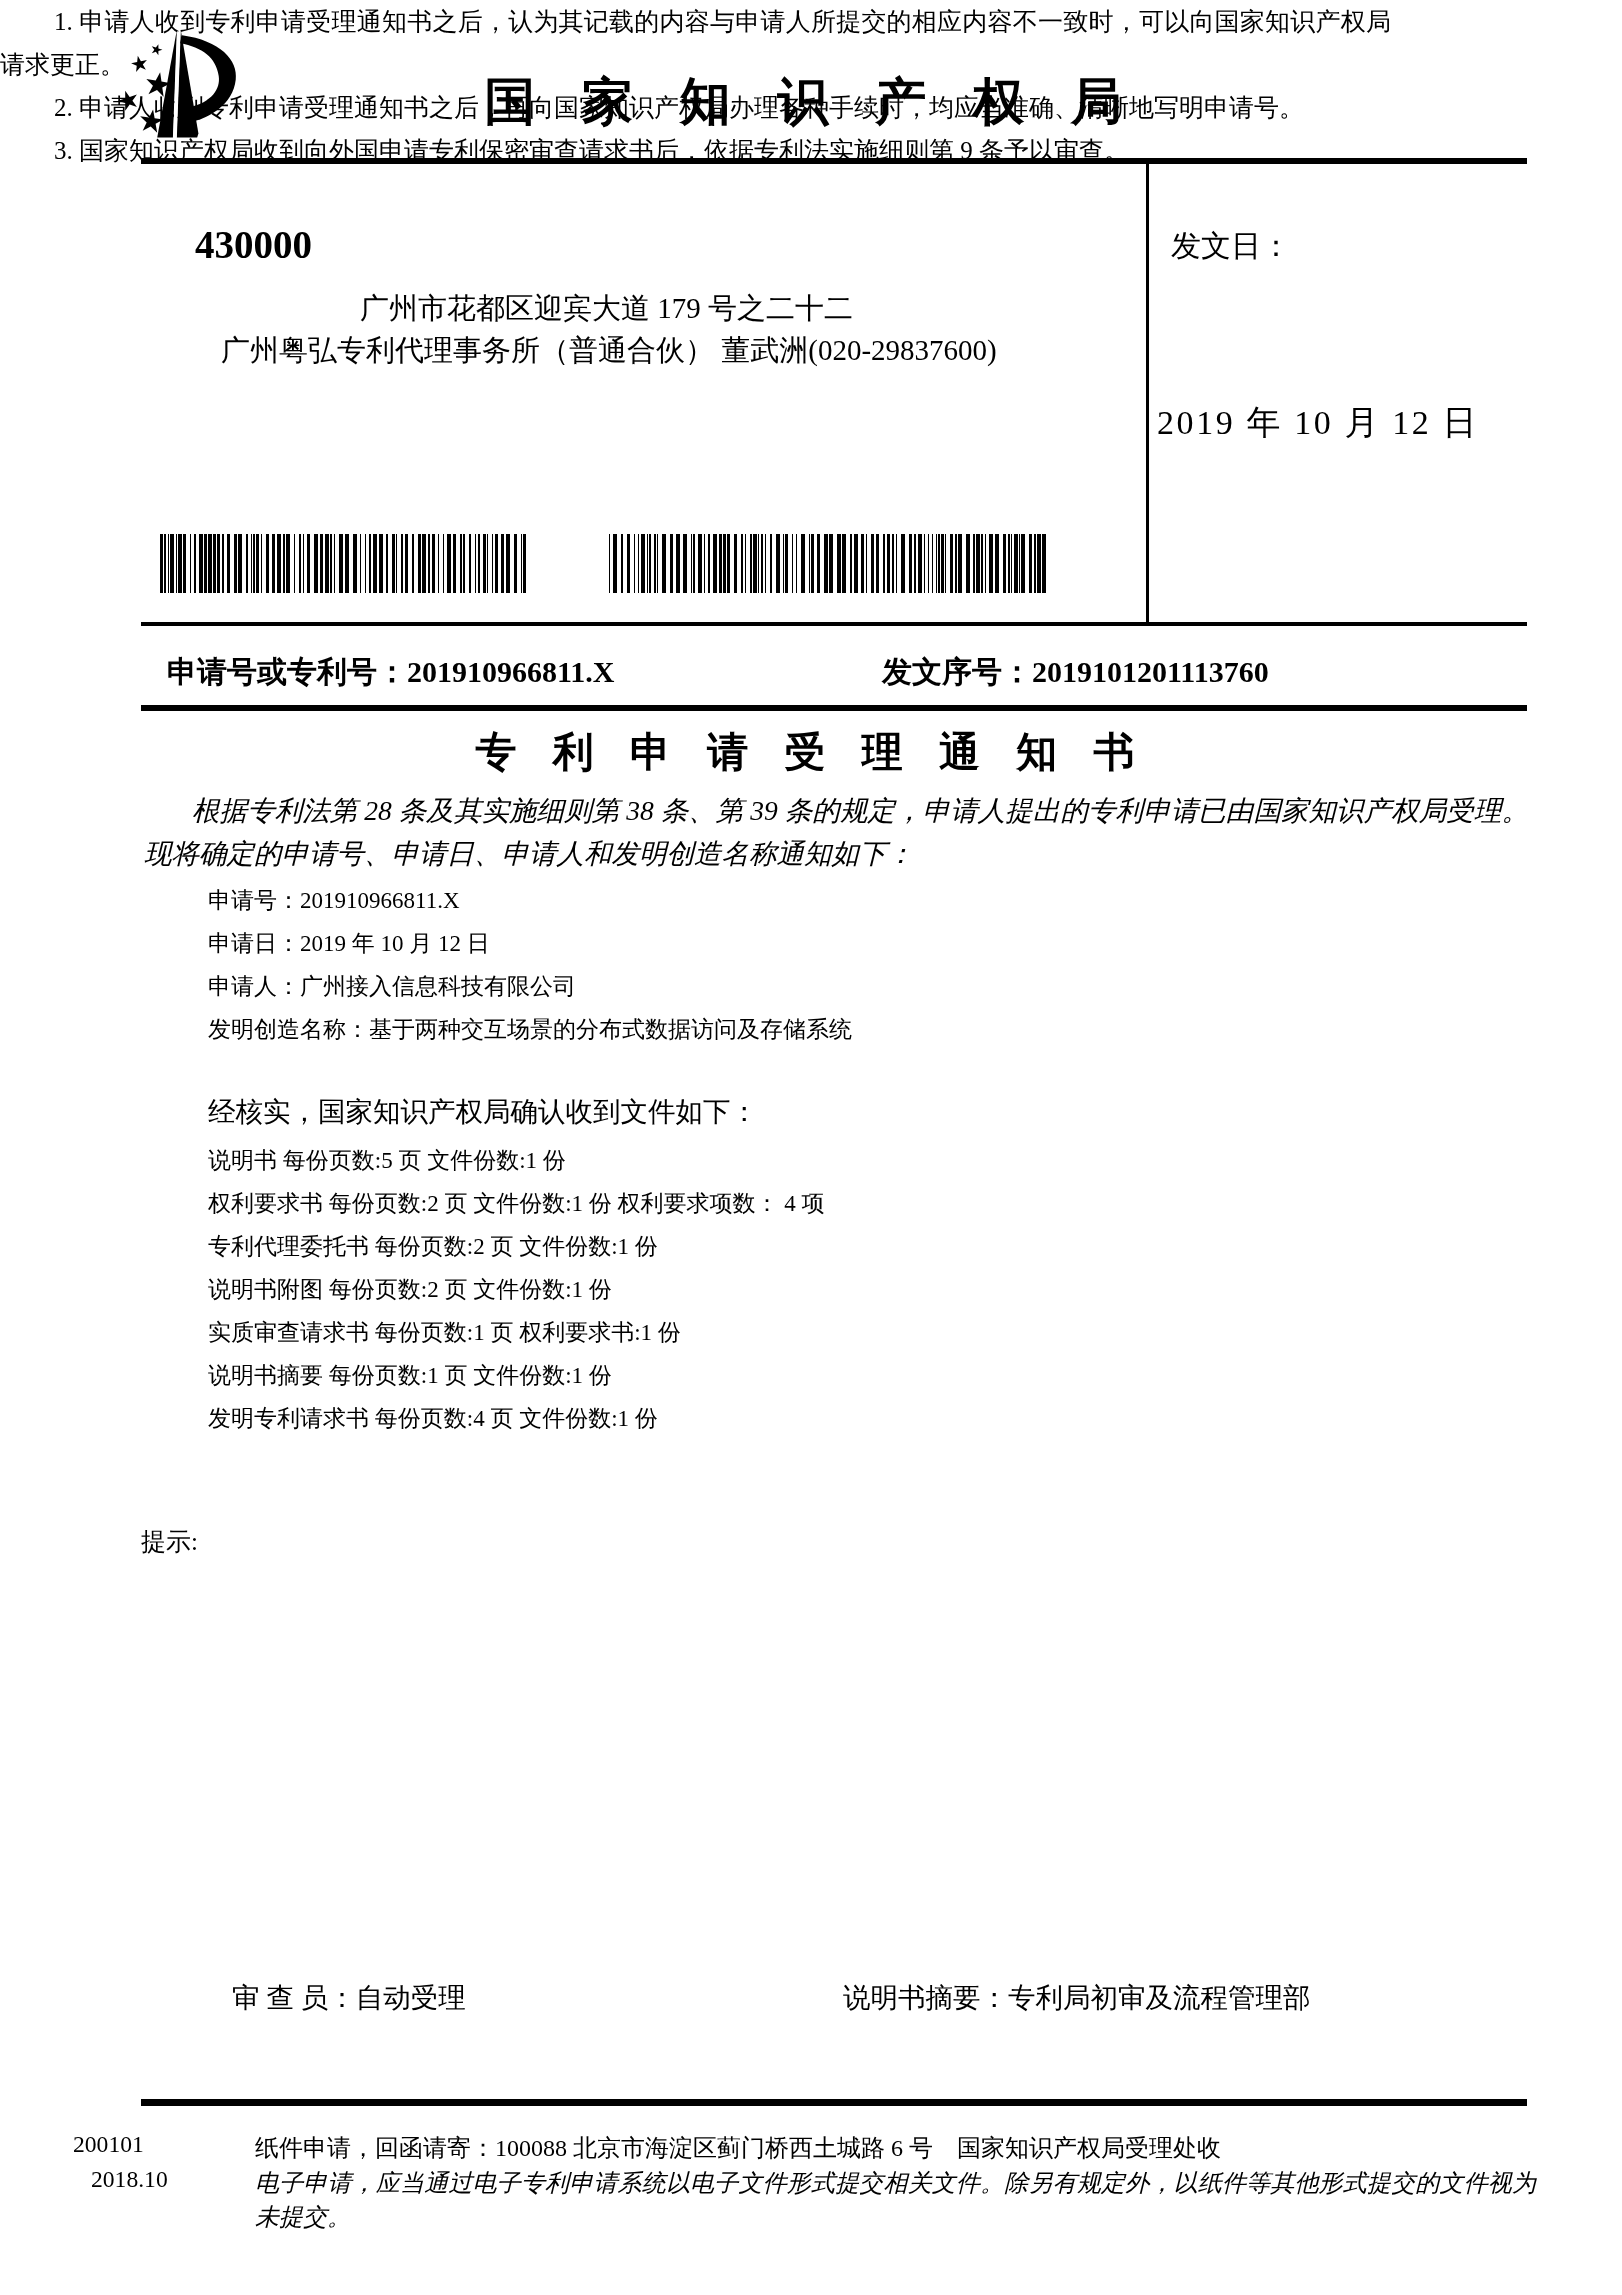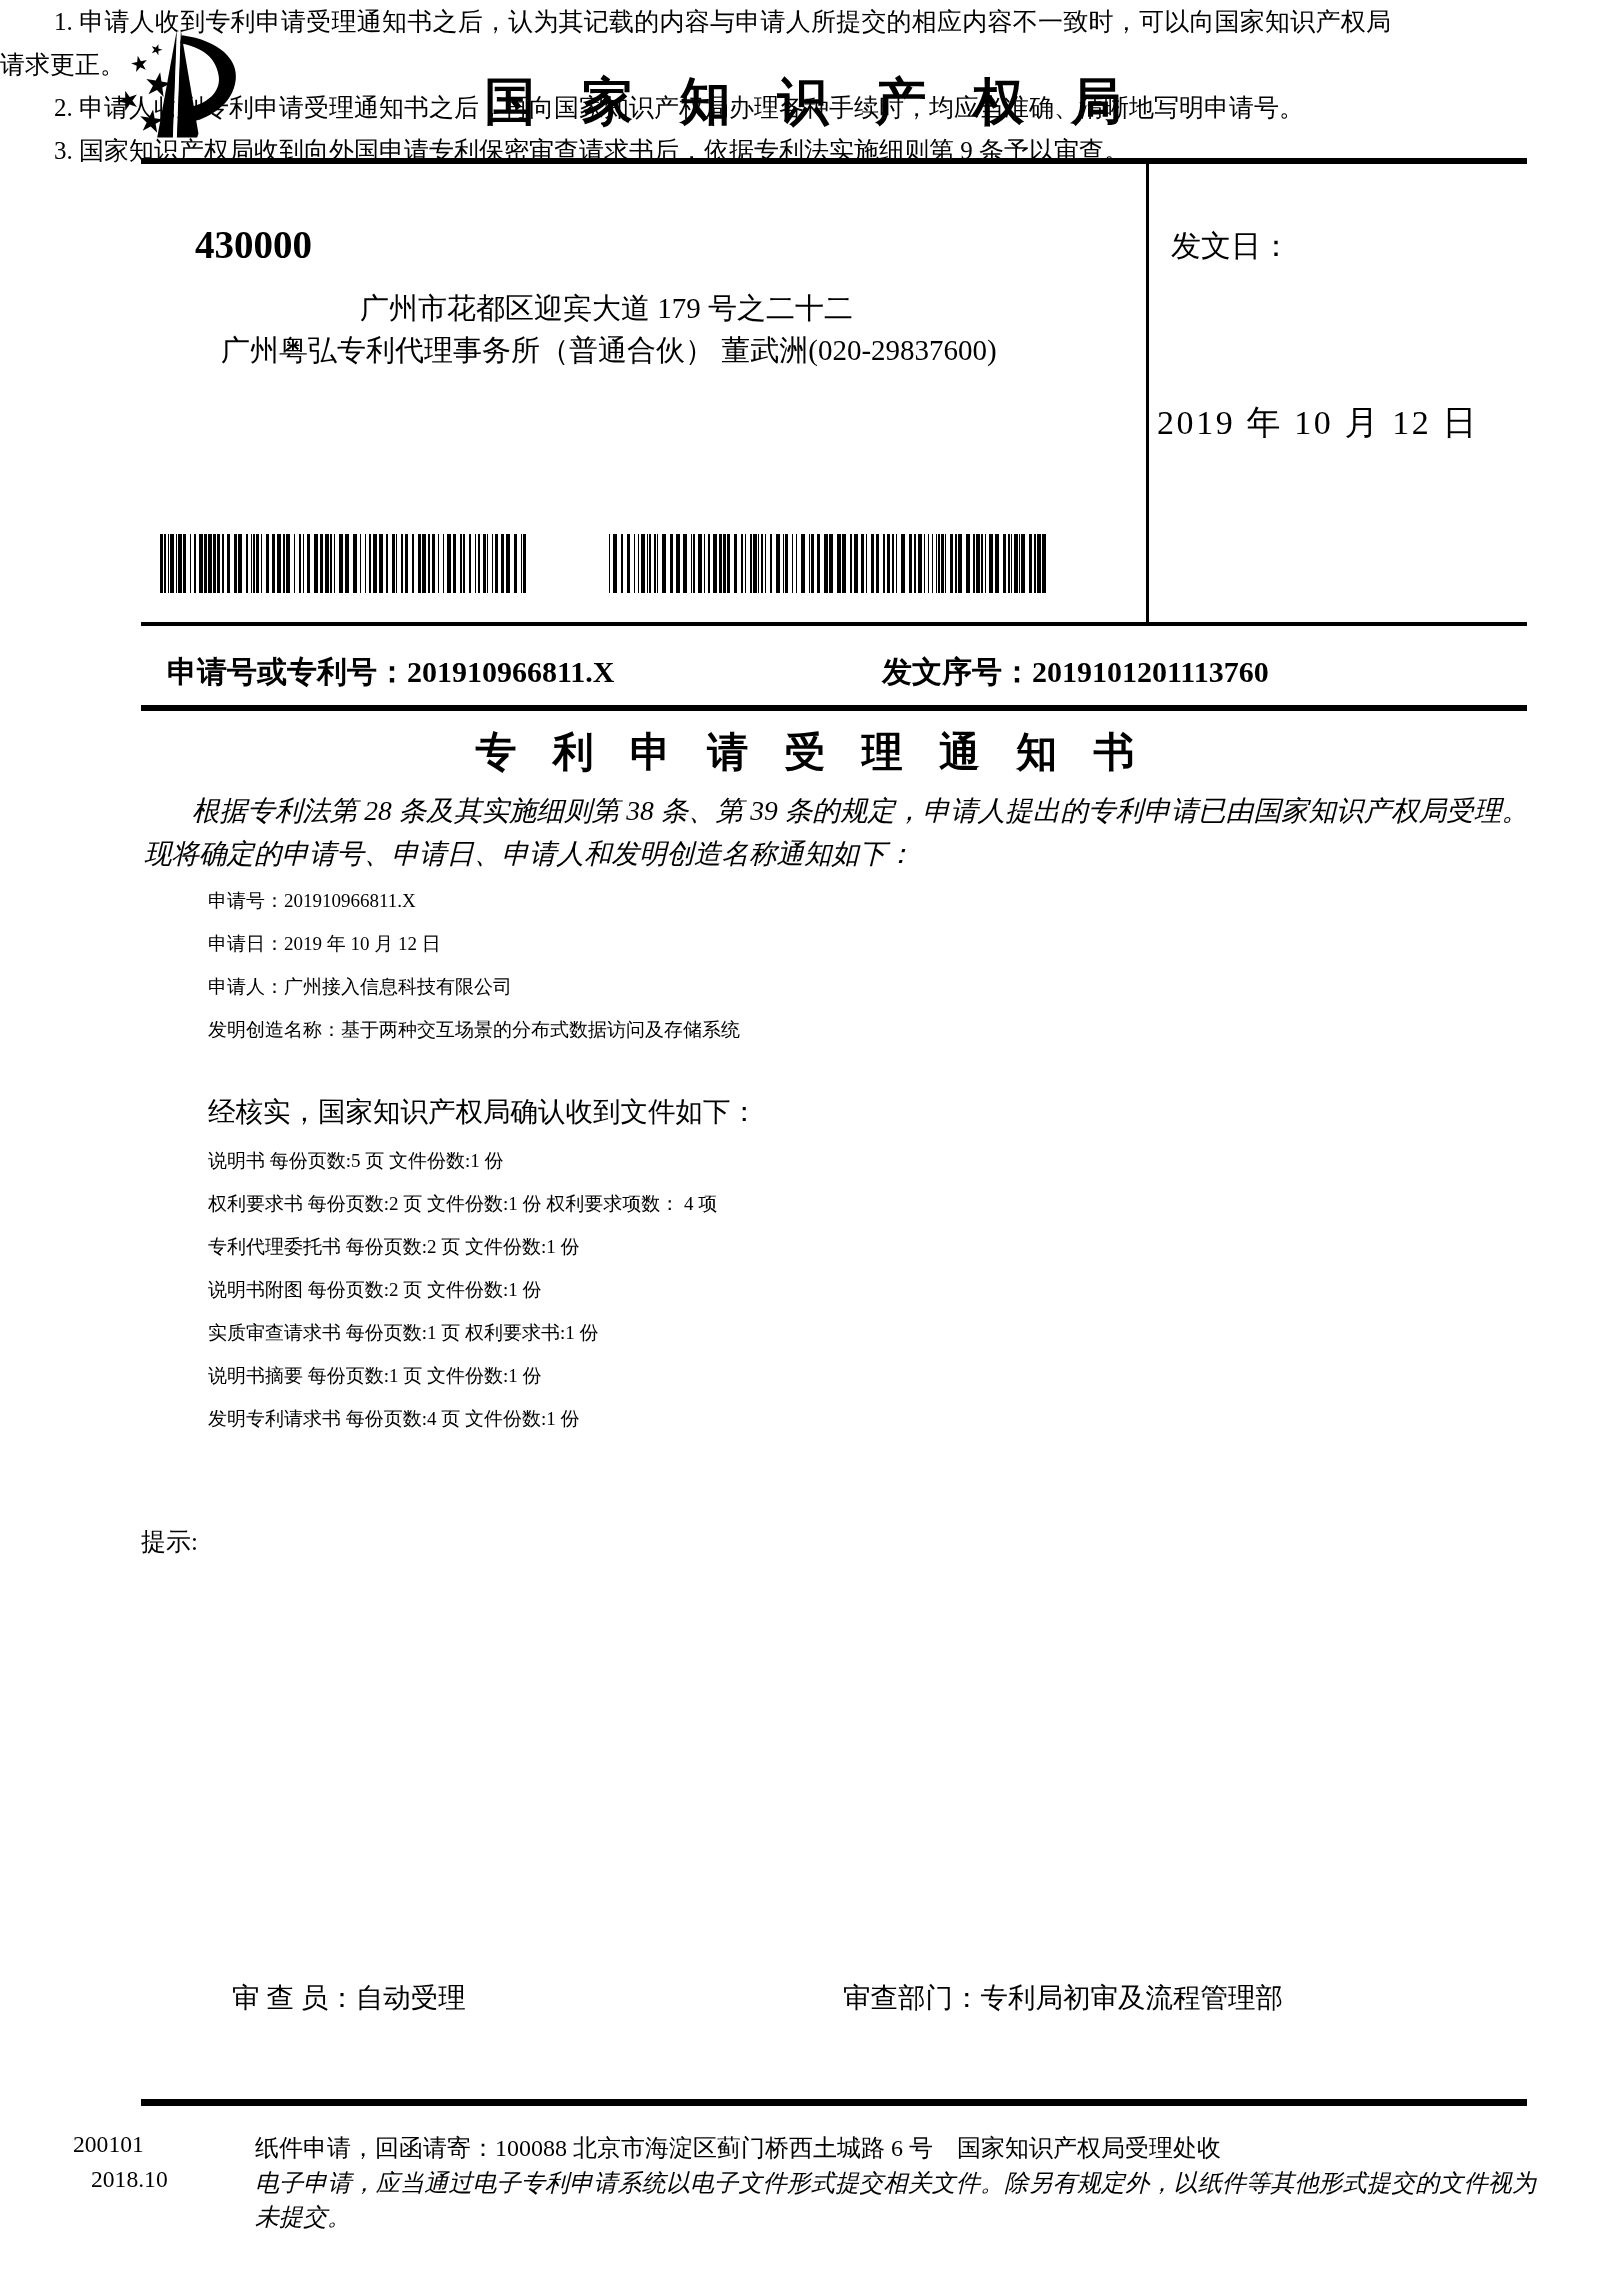--- a/index.html
+++ b/index.html
@@ -32,21 +32,21 @@
   .refband{top:652px;font-size:30px;font-weight:bold;}
   .notice-title{
     left:0;top:725px;width:1623px;text-align:center;
     font-size:41px;font-weight:bold;letter-spacing:13px;
   }
   .intro{
     left:144px;top:789px;width:1385px;
     font-size:27.5px;line-height:43px;
     text-indent:48px;text-align:justify;
   }
-  .lines{position:absolute;left:208px;font-size:19px;line-height:43px;}
+  .lines{position:absolute;left:208px;font-size:23px;line-height:43px;}
   .lines div{white-space:nowrap;}
   .tips-label{left:141px;top:1525px;font-size:25px;}
   .tips{
     left:141px;top:1567px;width:1391px;
     font-size:25px;line-height:43px;text-align:justify;
   }
   .tips p{margin:0;text-indent:54px;}
   .signoff{top:1980px;font-size:27.5px;}
   .footer-code{font-size:23.6px;}
   .footer-text{font-size:24px;line-height:34px;}
@@ -450,21 +450,21 @@
   <div class="tips">
     <p>1. 申请人收到专利申请受理通知书之后，认为其记载的内容与申请人所提交的相应内容不一致时，可以向国家知识产权局请求更正。</p>
     <p>2. 申请人收到专利申请受理通知书之后，再向国家知识产权局办理各种手续时，均应当准确、清晰地写明申请号。</p>
     <p>3. 国家知识产权局收到向外国申请专利保密审查请求书后，依据专利法实施细则第 9 条予以审查。</p>
   </div>
 
   <div class="abs signoff" style="left:232px;">
     <span>审 查 员：</span><span>自动受理</span>
   </div>
   <div class="abs signoff" style="left:843px;">
-    <span>审查部门：</span><span>专利局初审及流程管理部</span>
+    <span>说明书摘要：</span><span>专利局初审及流程管理部</span>
   </div>
 
   <div class="rule" style="left:141px;top:2099px;width:1386px;height:7.2px;"></div>
   <div class="abs footer-code" style="left:73px;top:2131px;">200101</div>
   <div class="abs footer-code" style="left:91px;top:2166px;">2018.10</div>
   <div class="abs footer-text" style="left:255px;top:2131px;">纸件申请，回函请寄：100088 北京市海淀区蓟门桥西土城路 6 号　国家知识产权局受理处收</div>
   <div class="wrap footer-text" style="left:255px;top:2166px;width:1281px;text-align:justify;">电子申请，应当通过电子专利申请系统以电子文件形式提交相关文件。除另有规定外，以纸件等其他形式提交的文件视为未提交。</div>
 
 </div>
 

